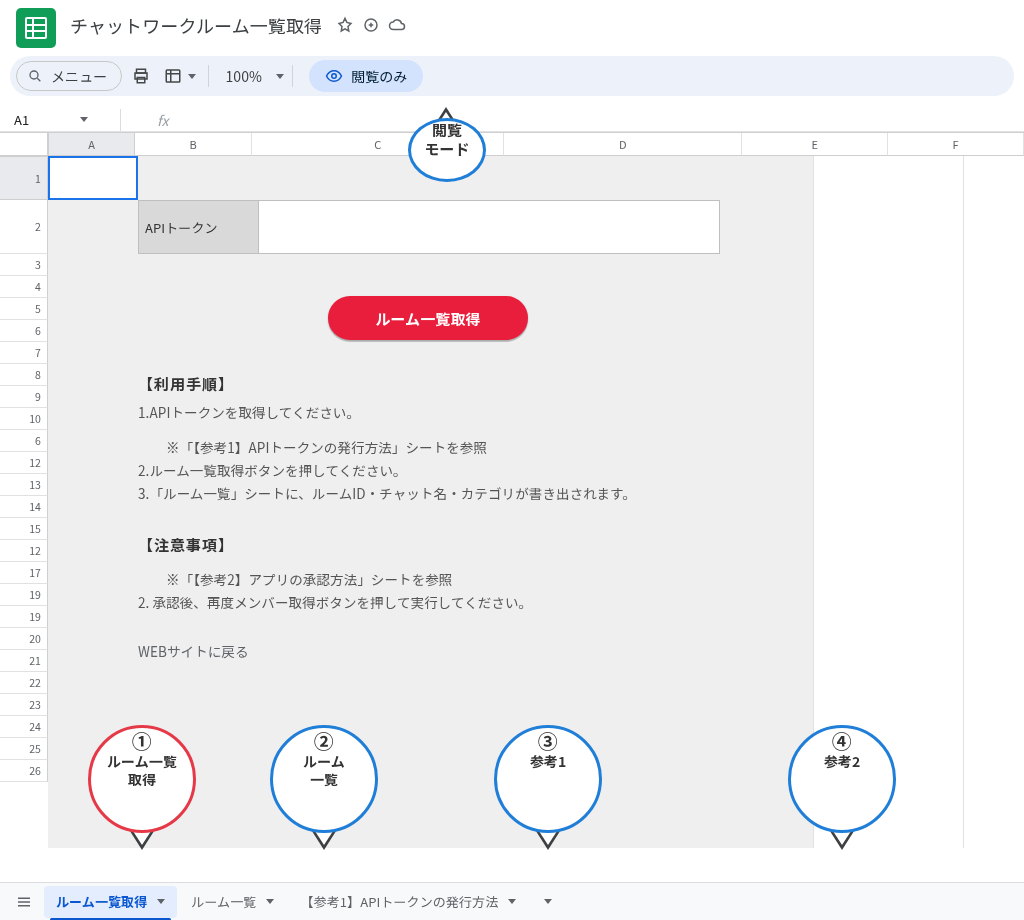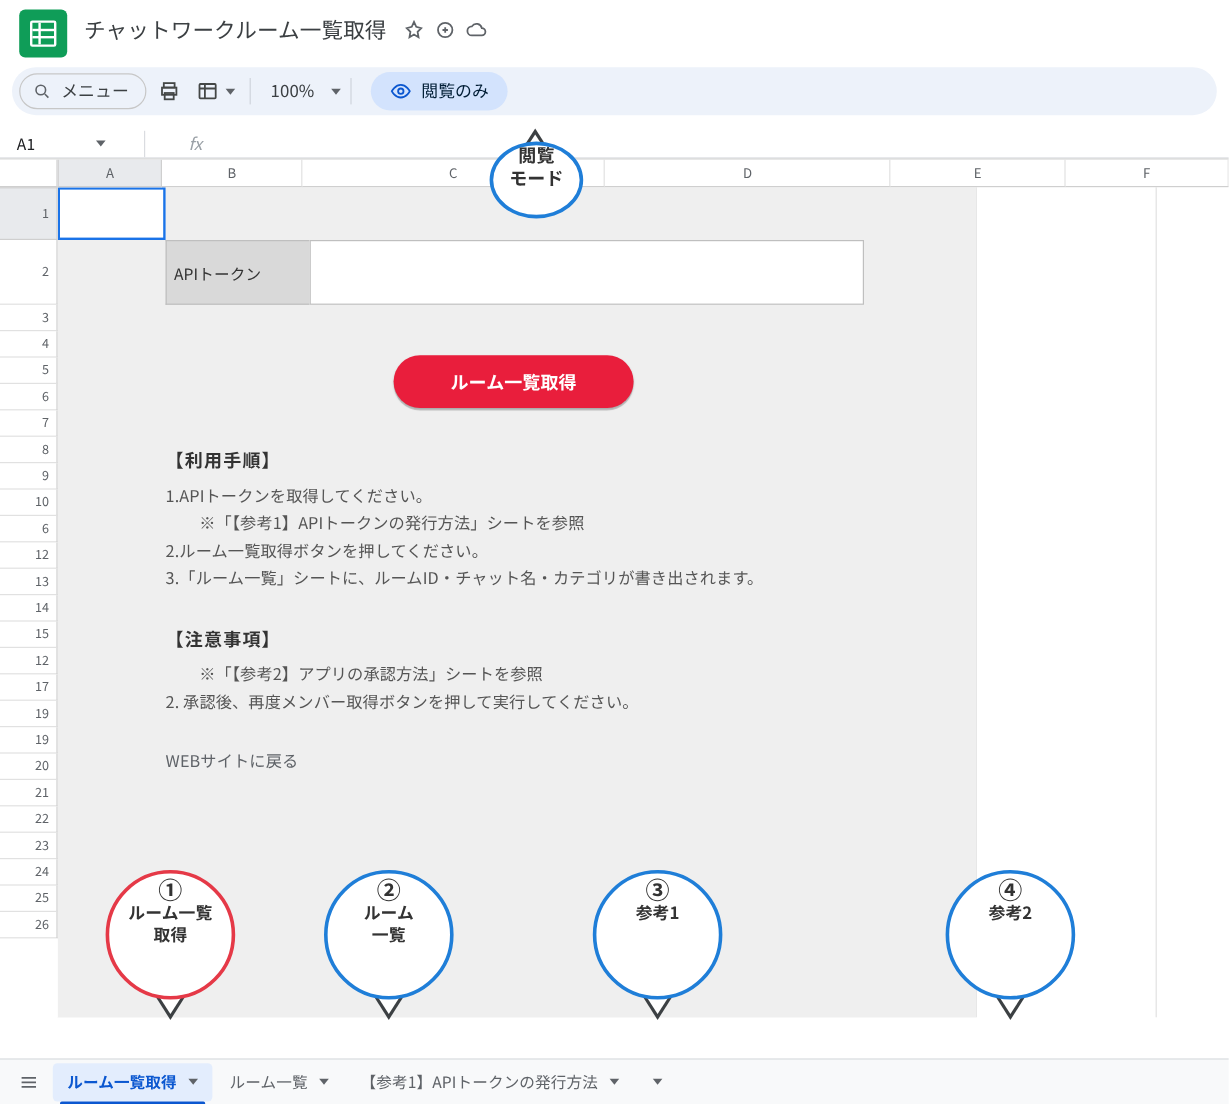--- a/index.html
+++ b/index.html
@@ -203,21 +203,21 @@
     position:absolute; left:90px; top:216px;
     width: 640px;
     color:#555;
     line-height: 23px;
     font-size:13.5px;
   }
   .text-body h4{
     font-size:15px;font-weight:700;color:#333;margin:0 0 6px 0;
     letter-spacing:1px;
   }
-  .text-body .indent{padding-left:28px;}
+  .text-body .indent{padding-left:28px;margin-top:12px;}
   .text-body a{color:#5f6368;}
   .text-body .block2{margin-top:28px;}
   .text-body .weblink{margin-top:26px;}
 
   
   .sheetbar{
     position:absolute;left:0;right:0;bottom:0;height:38px;
     background:#f8f9fa;
     border-top:1px solid #dadce0;
     display:flex;align-items:center;

